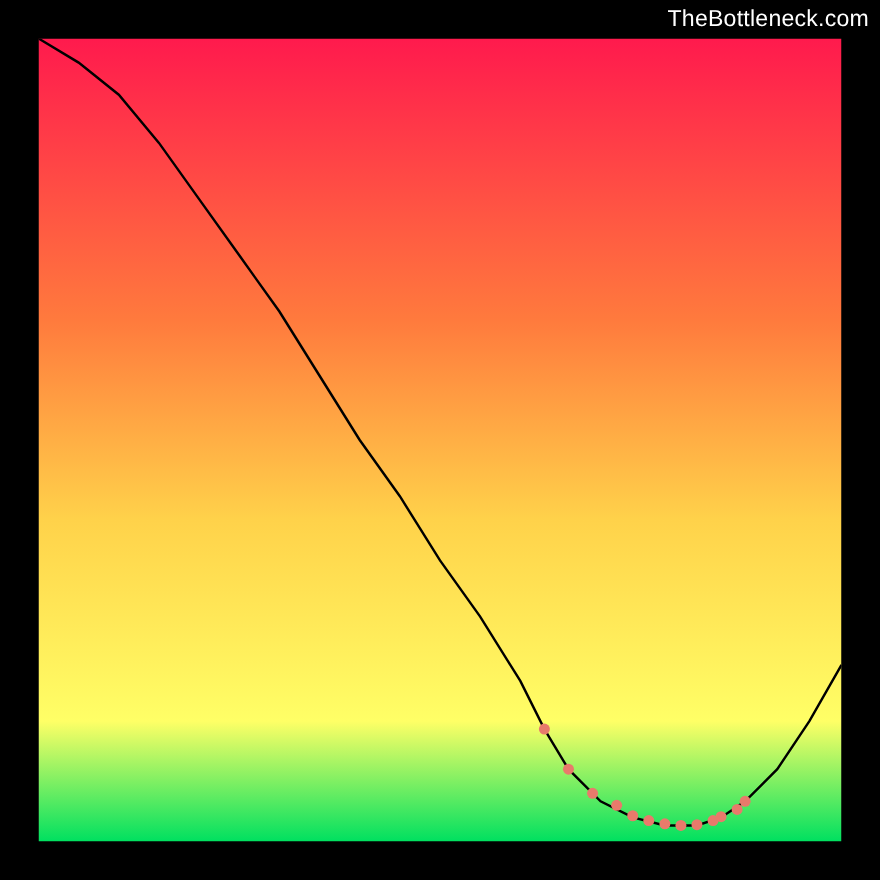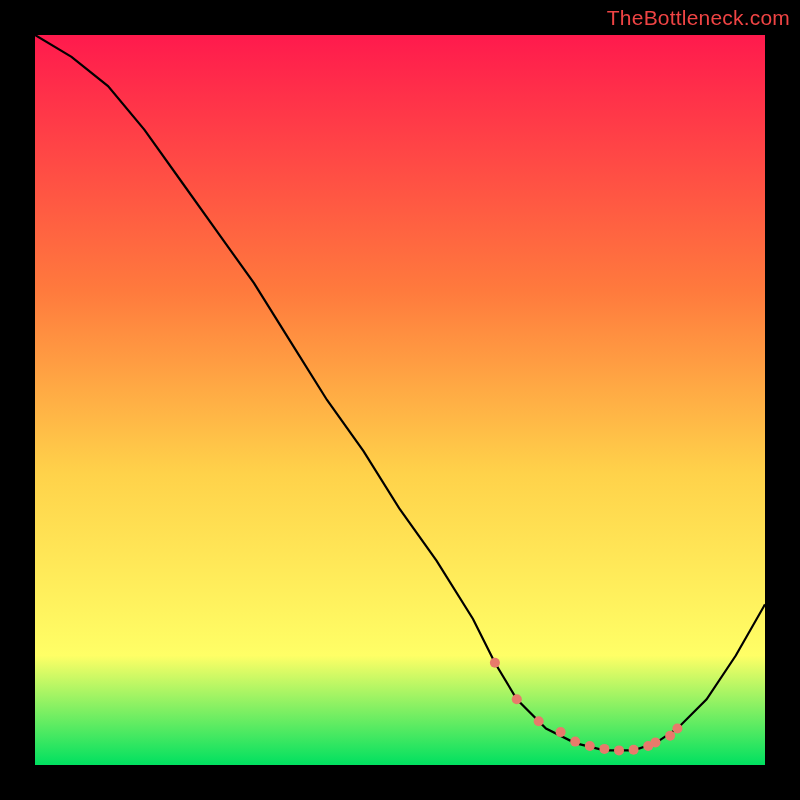--- a/index.html
+++ b/index.html
@@ -23,21 +23,21 @@
     position: absolute;
     left: 0;
     top: 0;
     width: 730px;
     height: 730px;
   }
   .watermark {
     position: absolute;
     top: 6px;
     right: 10px;
-    color: #ef4444;
+    color: #ffffff;
     font-size: 21px;
     font-weight: 500;
     letter-spacing: 0.2px;
   }
 </style>
 </head>
 <body>
 
 <div class="watermark">TheBottleneck.com</div>
 

